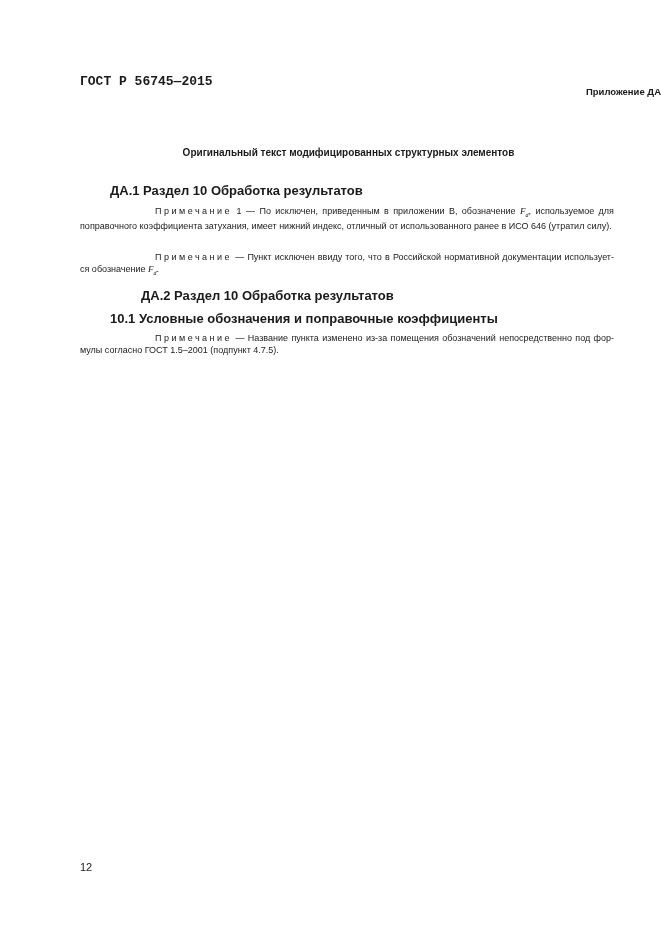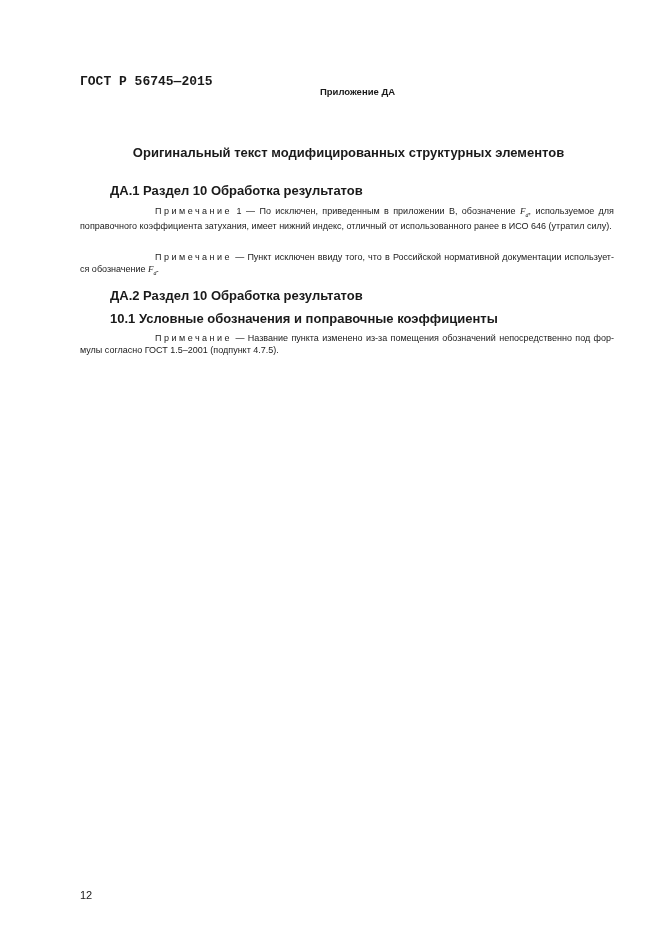--- a/index.html
+++ b/index.html
@@ -3,30 +3,30 @@
 <meta charset="utf-8">
 <style>
   html, body { margin: 0; padding: 0; }
   body {
     width: 661px; height: 935px; background: #ffffff; position: relative;
     font-family: "Liberation Sans", sans-serif; color: #1a1a1a; overflow: hidden;
   }
   .abs { position: absolute; }
   .hdr { left: 80px; top: 74px; font-size: 13px; font-weight: bold; font-family: Liberation Mono, monospace; }
   .annex-wrap { left: 0; top: 86px; width: 661px; }
-  .annex-wrap div { text-align: center; padding-left: 30px; font-size: 9.5px; font-weight: bold; line-height: 12px; margin-left: 24px; }
+  .annex-wrap div { text-align: right; padding-left: 30px; font-size: 9.5px; font-weight: bold; line-height: 12px; margin-left: 24px; }
   .title { left: 0; top: 146px; width: 661px; }
-  .title div { text-align: center; padding-left: 36px; font-size: 13px; font-weight: bold; line-height: 13px; }
+  .title div { text-align: center; padding-left: 36px; font-size: 10px; font-weight: bold; line-height: 13px; }
   .sec { left: 110px; font-size: 13px; font-weight: bold; }
   .para { left: 80px; width: 534px; font-size: 9px; line-height: 11.5px; text-align: justify; }
   .para .ind { display: inline-block; width: 30px; }
   .sp { letter-spacing: 2.5px; padding-left: 45px; }
   .sym { font-family: "Liberation Serif", serif; font-style: italic; }
   .sym sub { font-size: 6px; }
-  .pnum { left: 80px; top: 861px; font-size: 11px; margin-top: 28px; }
+  .pnum { left: 80px; top: 861px; font-size: 11px; }
 </style>
 </head>
 <body>
 
 <div class="abs hdr">ГОСТ Р 56745—2015</div>
 
 <div class="abs annex-wrap">
   <div>Приложение ДА</div>
 </div>
 
@@ -37,20 +37,20 @@
 <div class="abs sec" style="top:183px;">ДА.1 Раздел 10 Обработка результатов</div>
 
 <div class="abs para" style="top:206px;">
   <span class="ind"></span><span class="sp">Примечание</span><span> 1</span><span> — По исключен, приведенным в приложении В, обозначение </span><span class="sym"><span>F</span><sub>d</sub></span><span>, используемое для поправочного коэффициента затухания, имеет нижний индекс, отличный от использованного ранее в ИСО 646 (утратил силу).</span>
 </div>
 
 <div class="abs para" style="top:252px;">
   <span class="ind"></span><span class="sp">Примечание</span><span> — Пункт исключен ввиду того, что в Российской нормативной документации использует-ся обозначение </span><span class="sym"><span>F</span><sub>d</sub></span><span>.</span>
 </div>
 
-<div class="abs sec" style="top:288px;">ДА.2 Раздел 10 Обработка результатов</div>
+<div class="abs sec" style="top:288px;margin-left:31px;">ДА.2 Раздел 10 Обработка результатов</div>
 <div class="abs sec" style="top:311px;">10.1 Условные обозначения и поправочные коэффициенты</div>
 
 <div class="abs para" style="top:333px;">
   <span class="ind"></span><span class="sp">Примечание</span><span> — Название пункта изменено из-за помещения обозначений непосредственно под фор-мулы согласно ГОСТ 1.5–2001 (подпункт 4.7.5).</span>
 </div>
 
 <div class="abs pnum">12</div>
 
 </body></html>

